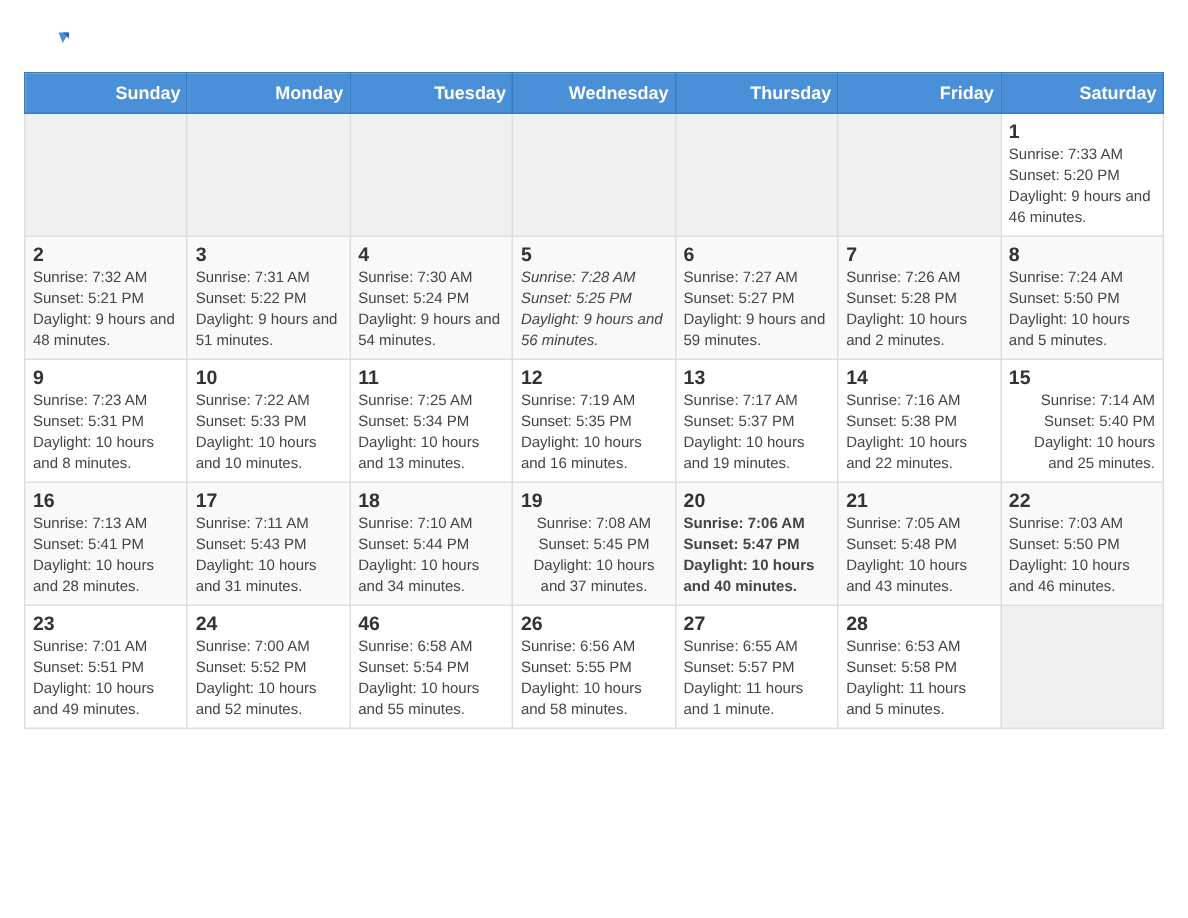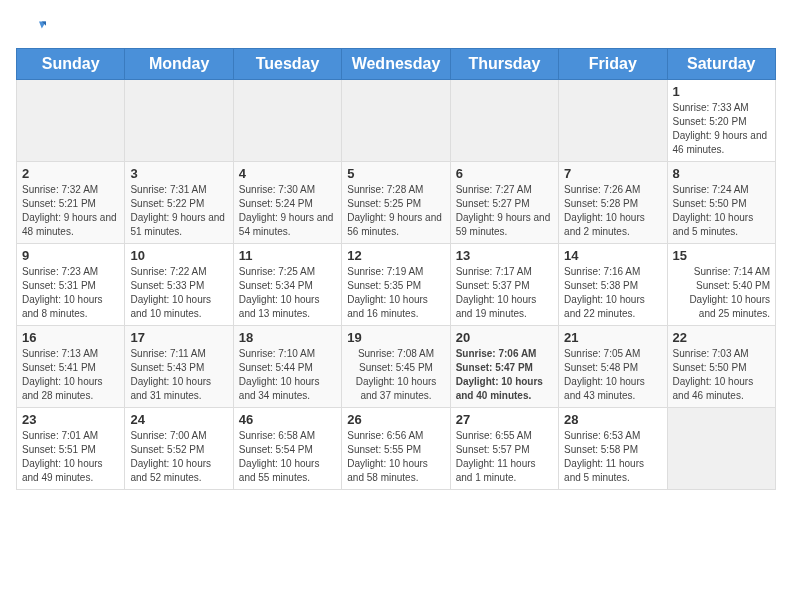--- a/index.html
+++ b/index.html
@@ -53,24 +53,24 @@
       color: #555;
     }
     .calendar {
       width: 100%;
       border-collapse: collapse;
       border: 1px solid #ccc;
     }
     .calendar th {
       background: #4a90d9;
       color: #fff;
-      font-size: 16px;
+      font-size: 12px;
       font-weight: bold;
       padding: 6px 4px;
-      text-align: center;
+      text-align: right;
       border: 1px solid #3a7bbf;
     }
     .calendar td {
       vertical-align: top;
       border: 1px solid #ddd;
       padding: 4px 5px;
       width: 108px;
       min-height: 80px;
       background: #fff;
     }
@@ -154,21 +154,21 @@
 Daylight: 9 hours and 51 minutes.</div>
         </td>
         <td>
           <span class="day-number">4</span>
           <div class="day-info" style="white-space: pre-line;">Sunrise: 7:30 AM
 Sunset: 5:24 PM
 Daylight: 9 hours and 54 minutes.</div>
         </td>
         <td>
           <span class="day-number">5</span>
-          <div class="day-info" style="white-space: pre-line;">Sunrise: 7:28 AM
+          <div class="day-info" style="white-space: pre-line; font-style: italic;">Sunrise: 7:28 AM
 Sunset: 5:25 PM
 Daylight: 9 hours and 56 minutes.</div>
         </td>
         <td>
           <span class="day-number">6</span>
           <div class="day-info" style="white-space: pre-line;">Sunrise: 7:27 AM
 Sunset: 5:27 PM
 Daylight: 9 hours and 59 minutes.</div>
         </td>
         <td>

